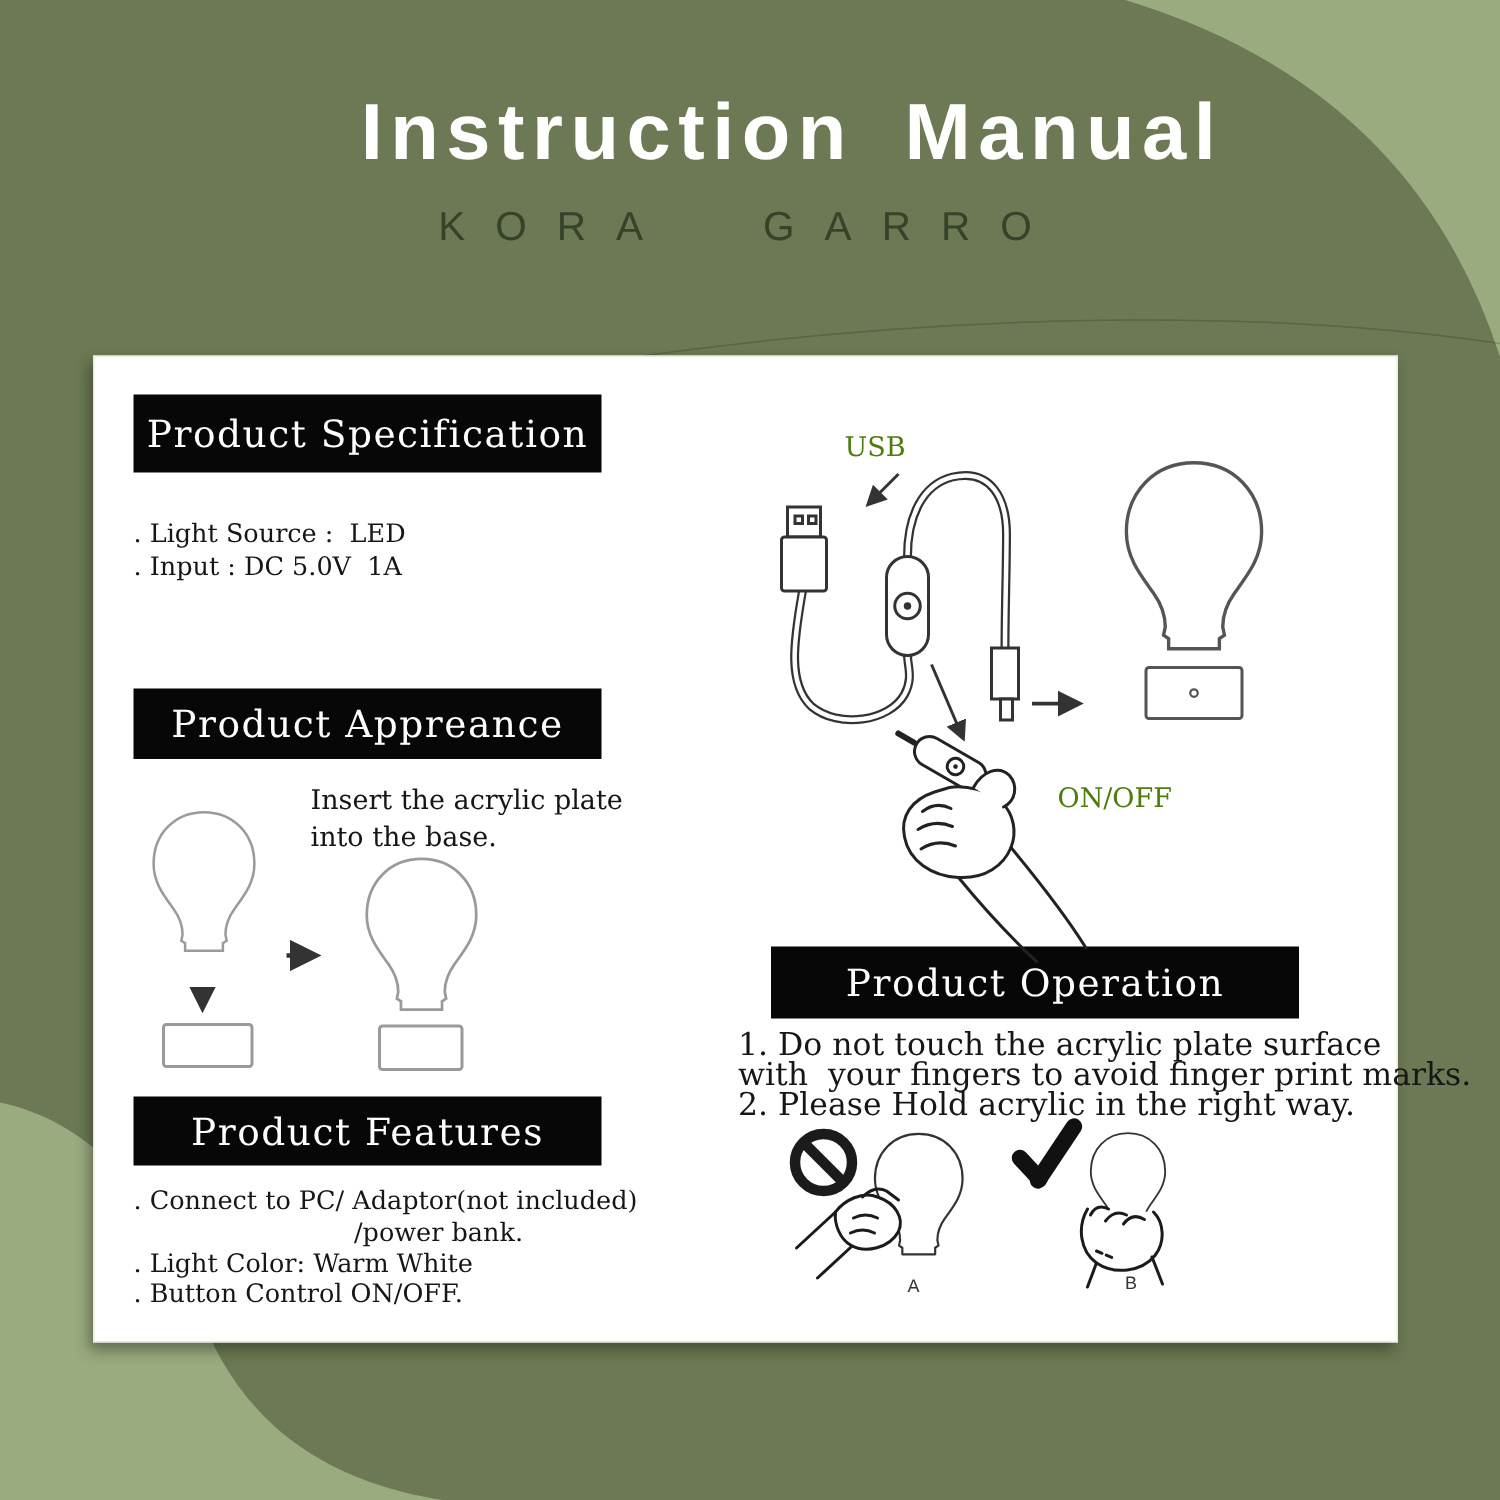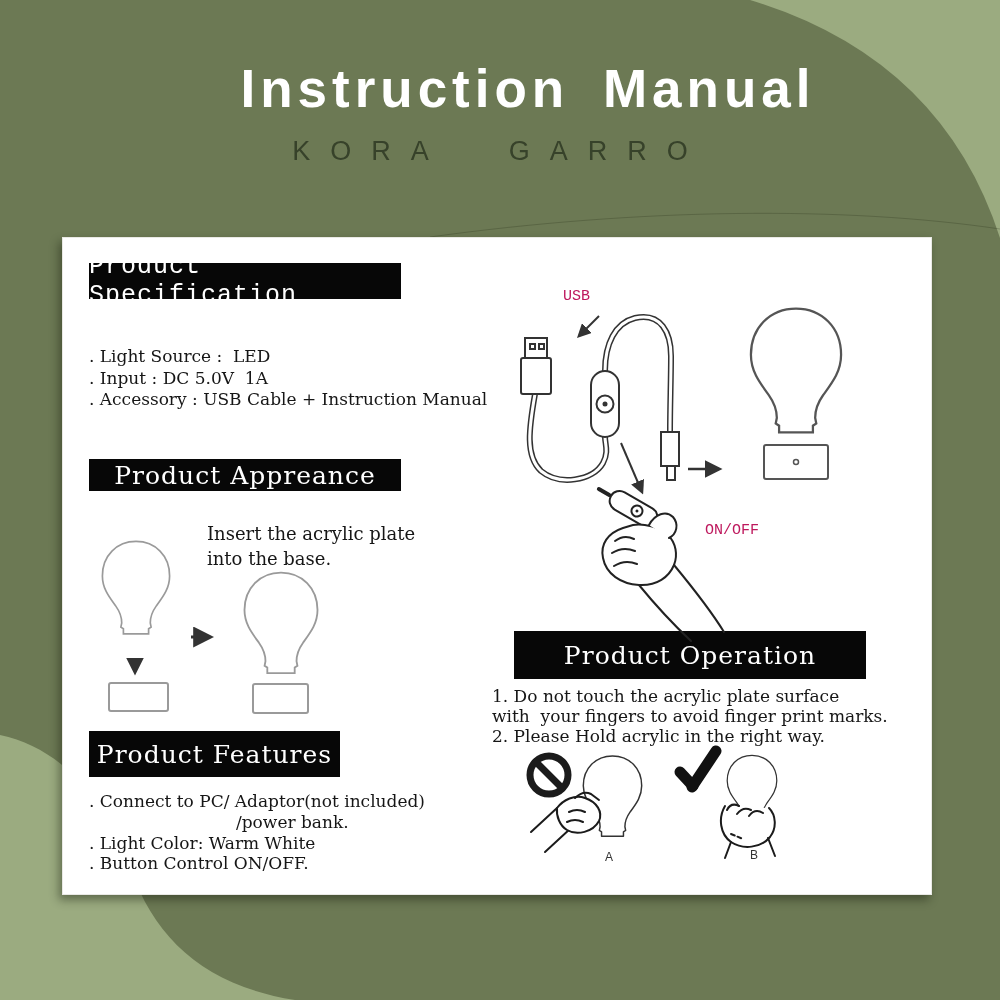--- a/index.html
+++ b/index.html
@@ -17,22 +17,22 @@
   .card{left:62px;top:237px;width:868px;height:656px;background:#FFFFFF;
         border:1px solid #e9e9e5;box-shadow:-3px 5px 9px rgba(25,30,15,.45);}
   .hbox{background:#070707;color:#FFFFFF;display:flex;align-items:center;
         justify-content:center;font-size:25px;letter-spacing:1px;}
   .pre{white-space:pre;}
   .txt{color:#161616;}
   .spec-list{left:26px;top:108px;font-size:17px;line-height:21.5px;}
   .caption{left:144px;top:283px;font-size:18px;line-height:25px;}
   .feat-list{left:26px;top:553px;font-size:17px;line-height:20.8px;}
   .feat-indent{padding-left:147px;}
-  .op-lines{left:429px;top:448px;font-size:17px;line-height:20px;}
-  .small-label{font-size:15px;color:#be185d;font-family:Liberation Mono, monospace;}
+  .op-lines{left:429px;top:448px;font-size:21px;line-height:20px;}
+  .small-label{font-size:18px;color:#4d7c0f;}
   .fig-label{font-family:"Liberation Sans","DejaVu Sans",sans-serif;
              font-size:12px;color:#333;width:20px;text-align:center;}
   
   .handle{left:45px;top:938px;font-family:"Liberation Sans","DejaVu Sans",sans-serif;
           font-size:29px;color:#4D5C3A;letter-spacing:1px;}
   svg{display:block;}
 </style>
 </head>
 <body>
 
@@ -42,29 +42,28 @@
     <path d="M750,0 Q942,58 1000,238 L1000,0 Z" fill="#9BAB80"></path>
     <path d="M0,735 C62,748 106,800 131,870 C156,940 206,986 295,1000 L0,1000 Z" fill="#9BAB80"></path>
     <path d="M430,237 C640,208 845,206 1000,229" fill="none" stroke="rgba(35,45,20,0.25)" stroke-width="1"></path>
   </svg>
 
   <div class="abs title">Instruction Manual</div>
   <div class="abs brand">KORA GARRO</div>
 
   <div class="abs card">
 
-    <div class="abs hbox" style="left:26px;top:25px;width:312px;height:36px;font-family:Liberation Mono, monospace;">Product Specification</div>
-    <div class="abs hbox" style="left:26px;top:221px;width:312px;height:32px;">Product Appreance</div>
-    <div class="abs hbox" style="left:26px;top:493px;width:251px;height:46px;">Product Features</div>
+    <div class="abs hbox" style="left:26px;top:25px;width:312px;height:52px;">Product Specification</div>
+    <div class="abs hbox" style="left:26px;top:221px;width:312px;height:47px;">Product Appreance</div>
+    <div class="abs hbox" style="left:26px;top:493px;width:312px;height:46px;">Product Features</div>
     <div class="abs hbox" style="left:451px;top:393px;width:352px;height:48px;">Product Operation</div>
 
     <div class="abs spec-list txt">
       <div class="pre">. Light Source :  LED</div>
       <div class="pre">. Input : DC 5.0V  1A</div>
-      <div class="pre">. Accessory : USB Cable + Instruction Manual</div>
     </div>
 
     <div class="abs caption txt">
       <div class="pre">Insert the acrylic plate</div>
       <div class="pre">into the base.</div>
     </div>
 
     <div class="abs feat-list txt">
       <div class="pre">. Connect to PC/ Adaptor(not included)</div>
       <div class="pre feat-indent">/power bank.</div>

